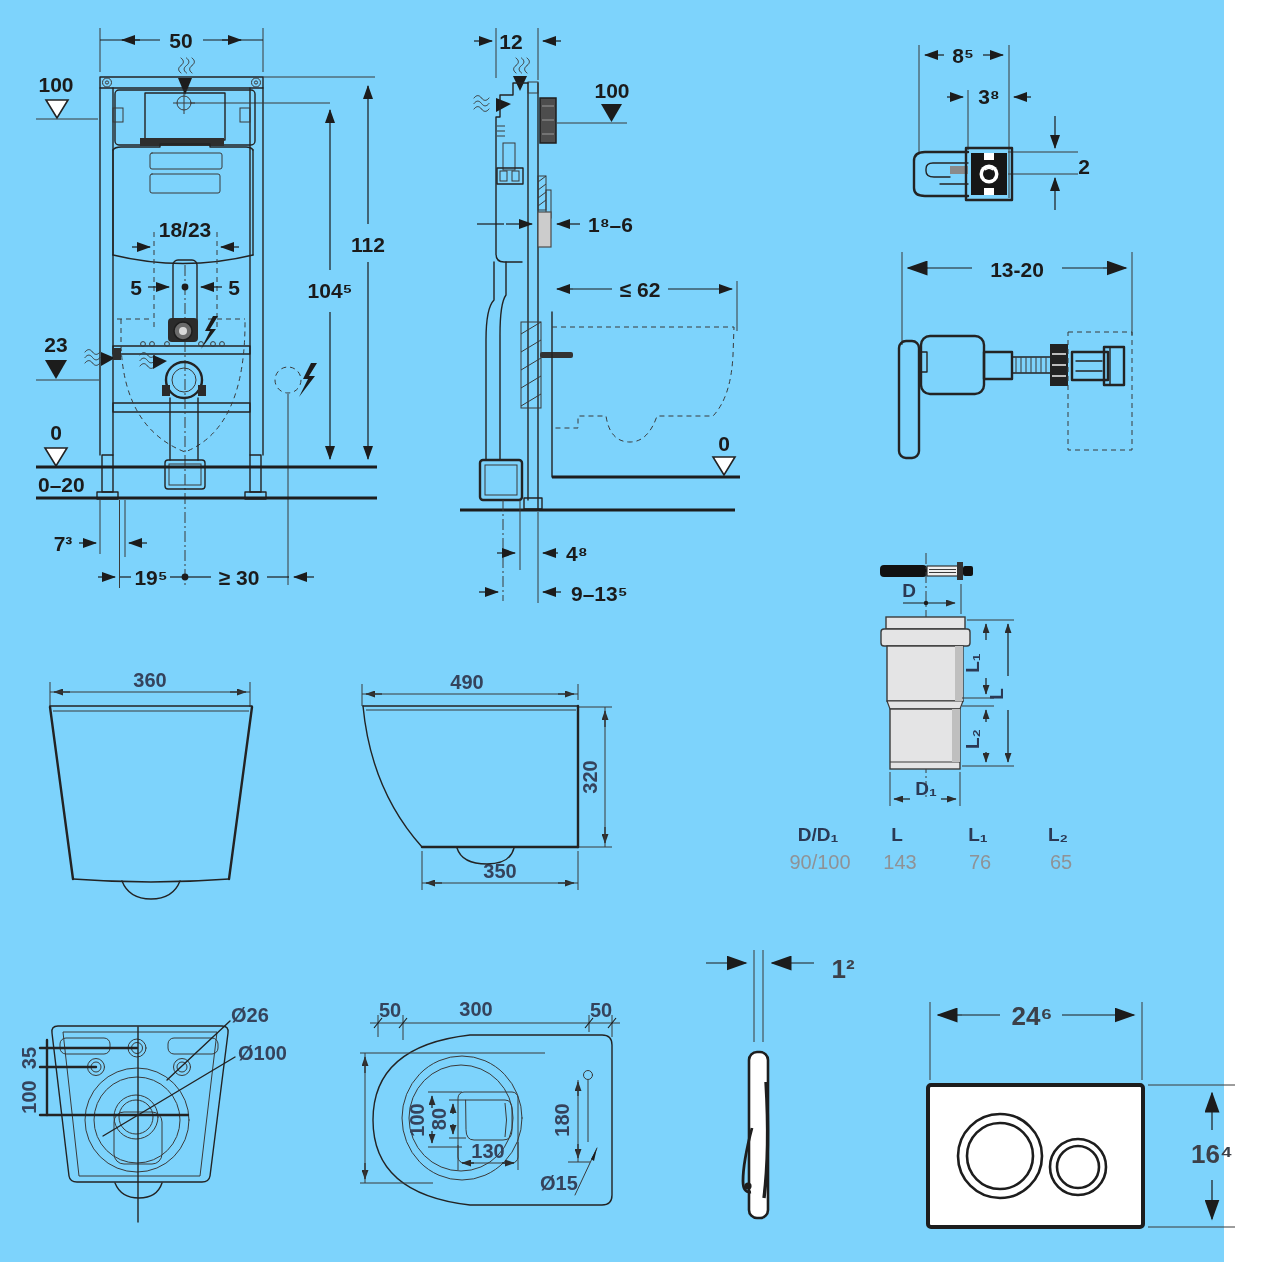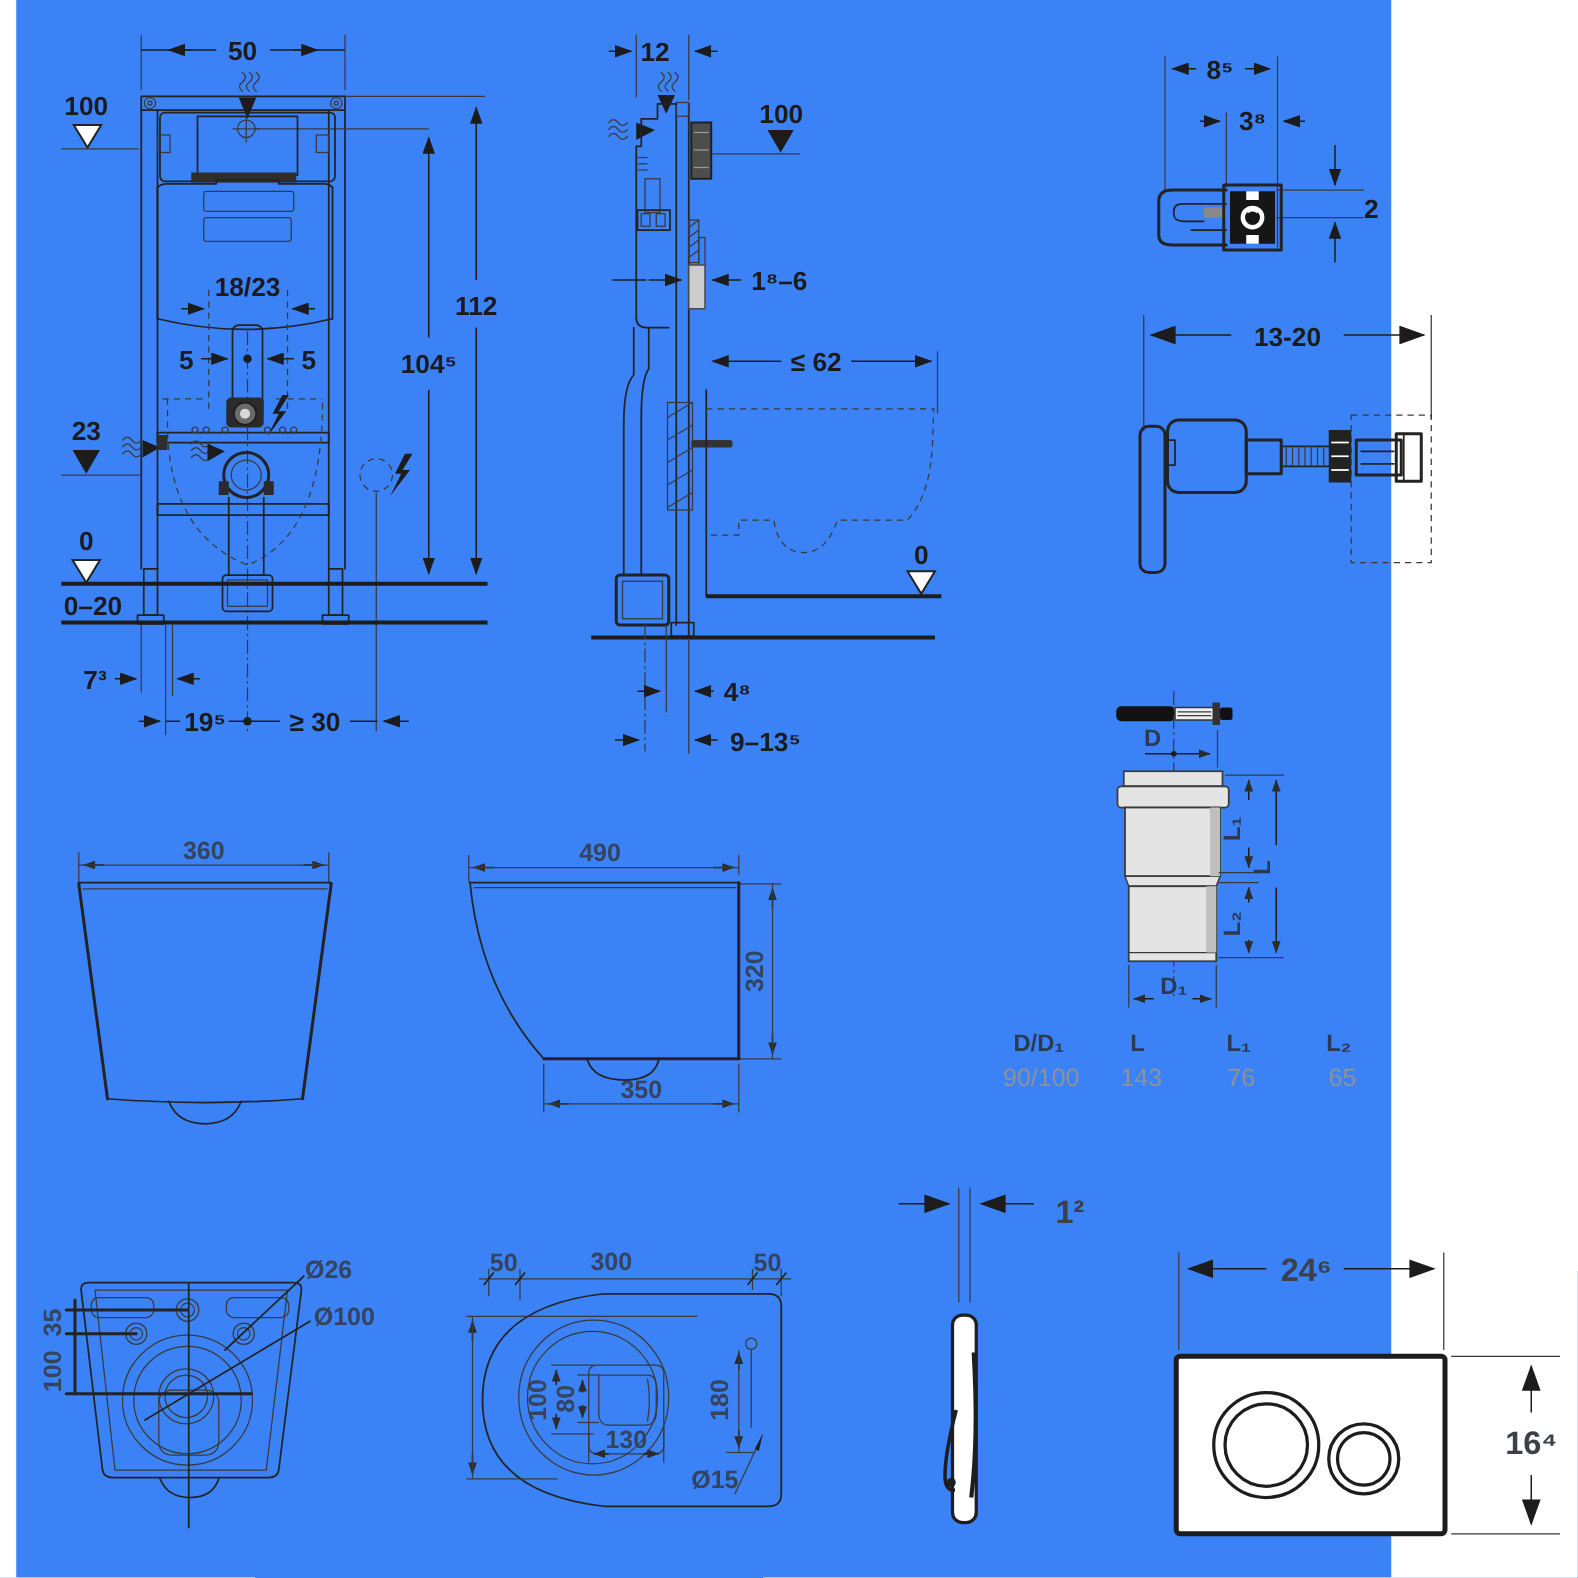--- a/index.html
+++ b/index.html
@@ -1,16 +1,16 @@
 <!DOCTYPE html>
 <html><head>
 <meta charset="utf-8">
 <style>
   html,body{margin:0;padding:0;background:#fff;}
-  #sheet{position:relative;width:1100px;height:1262px;background:#3b82f6;font-family:"Liberation Sans",sans-serif;margin-left:13px;}
+  #sheet{position:relative;width:1224px;height:1262px;background:#7dd3fc;font-family:"Liberation Sans",sans-serif;}
   svg{position:absolute;left:0;top:0;}
   .ln{stroke:#232323;stroke-width:1.4;fill:none;stroke-linecap:round;stroke-linejoin:round}
   .ln2{stroke:#232323;stroke-width:2.4;fill:none;stroke-linecap:round;stroke-linejoin:round}
   .ln3{stroke:#1d1d1d;stroke-width:3.2;fill:none;stroke-linecap:butt}
   .thin{stroke:#3a3a3a;stroke-width:1;fill:none}
   .dim{stroke:#1c1c1c;stroke-width:1.2;fill:none}
   .dash{stroke-dasharray:5 4}
   .chain{stroke-dasharray:11 3 2 3}
   .dimt{font:600 21px "Liberation Sans",sans-serif;fill:#1b1b1b}
   .dimt-lg{font:600 26px "Liberation Sans",sans-serif;fill:#3c4049}

